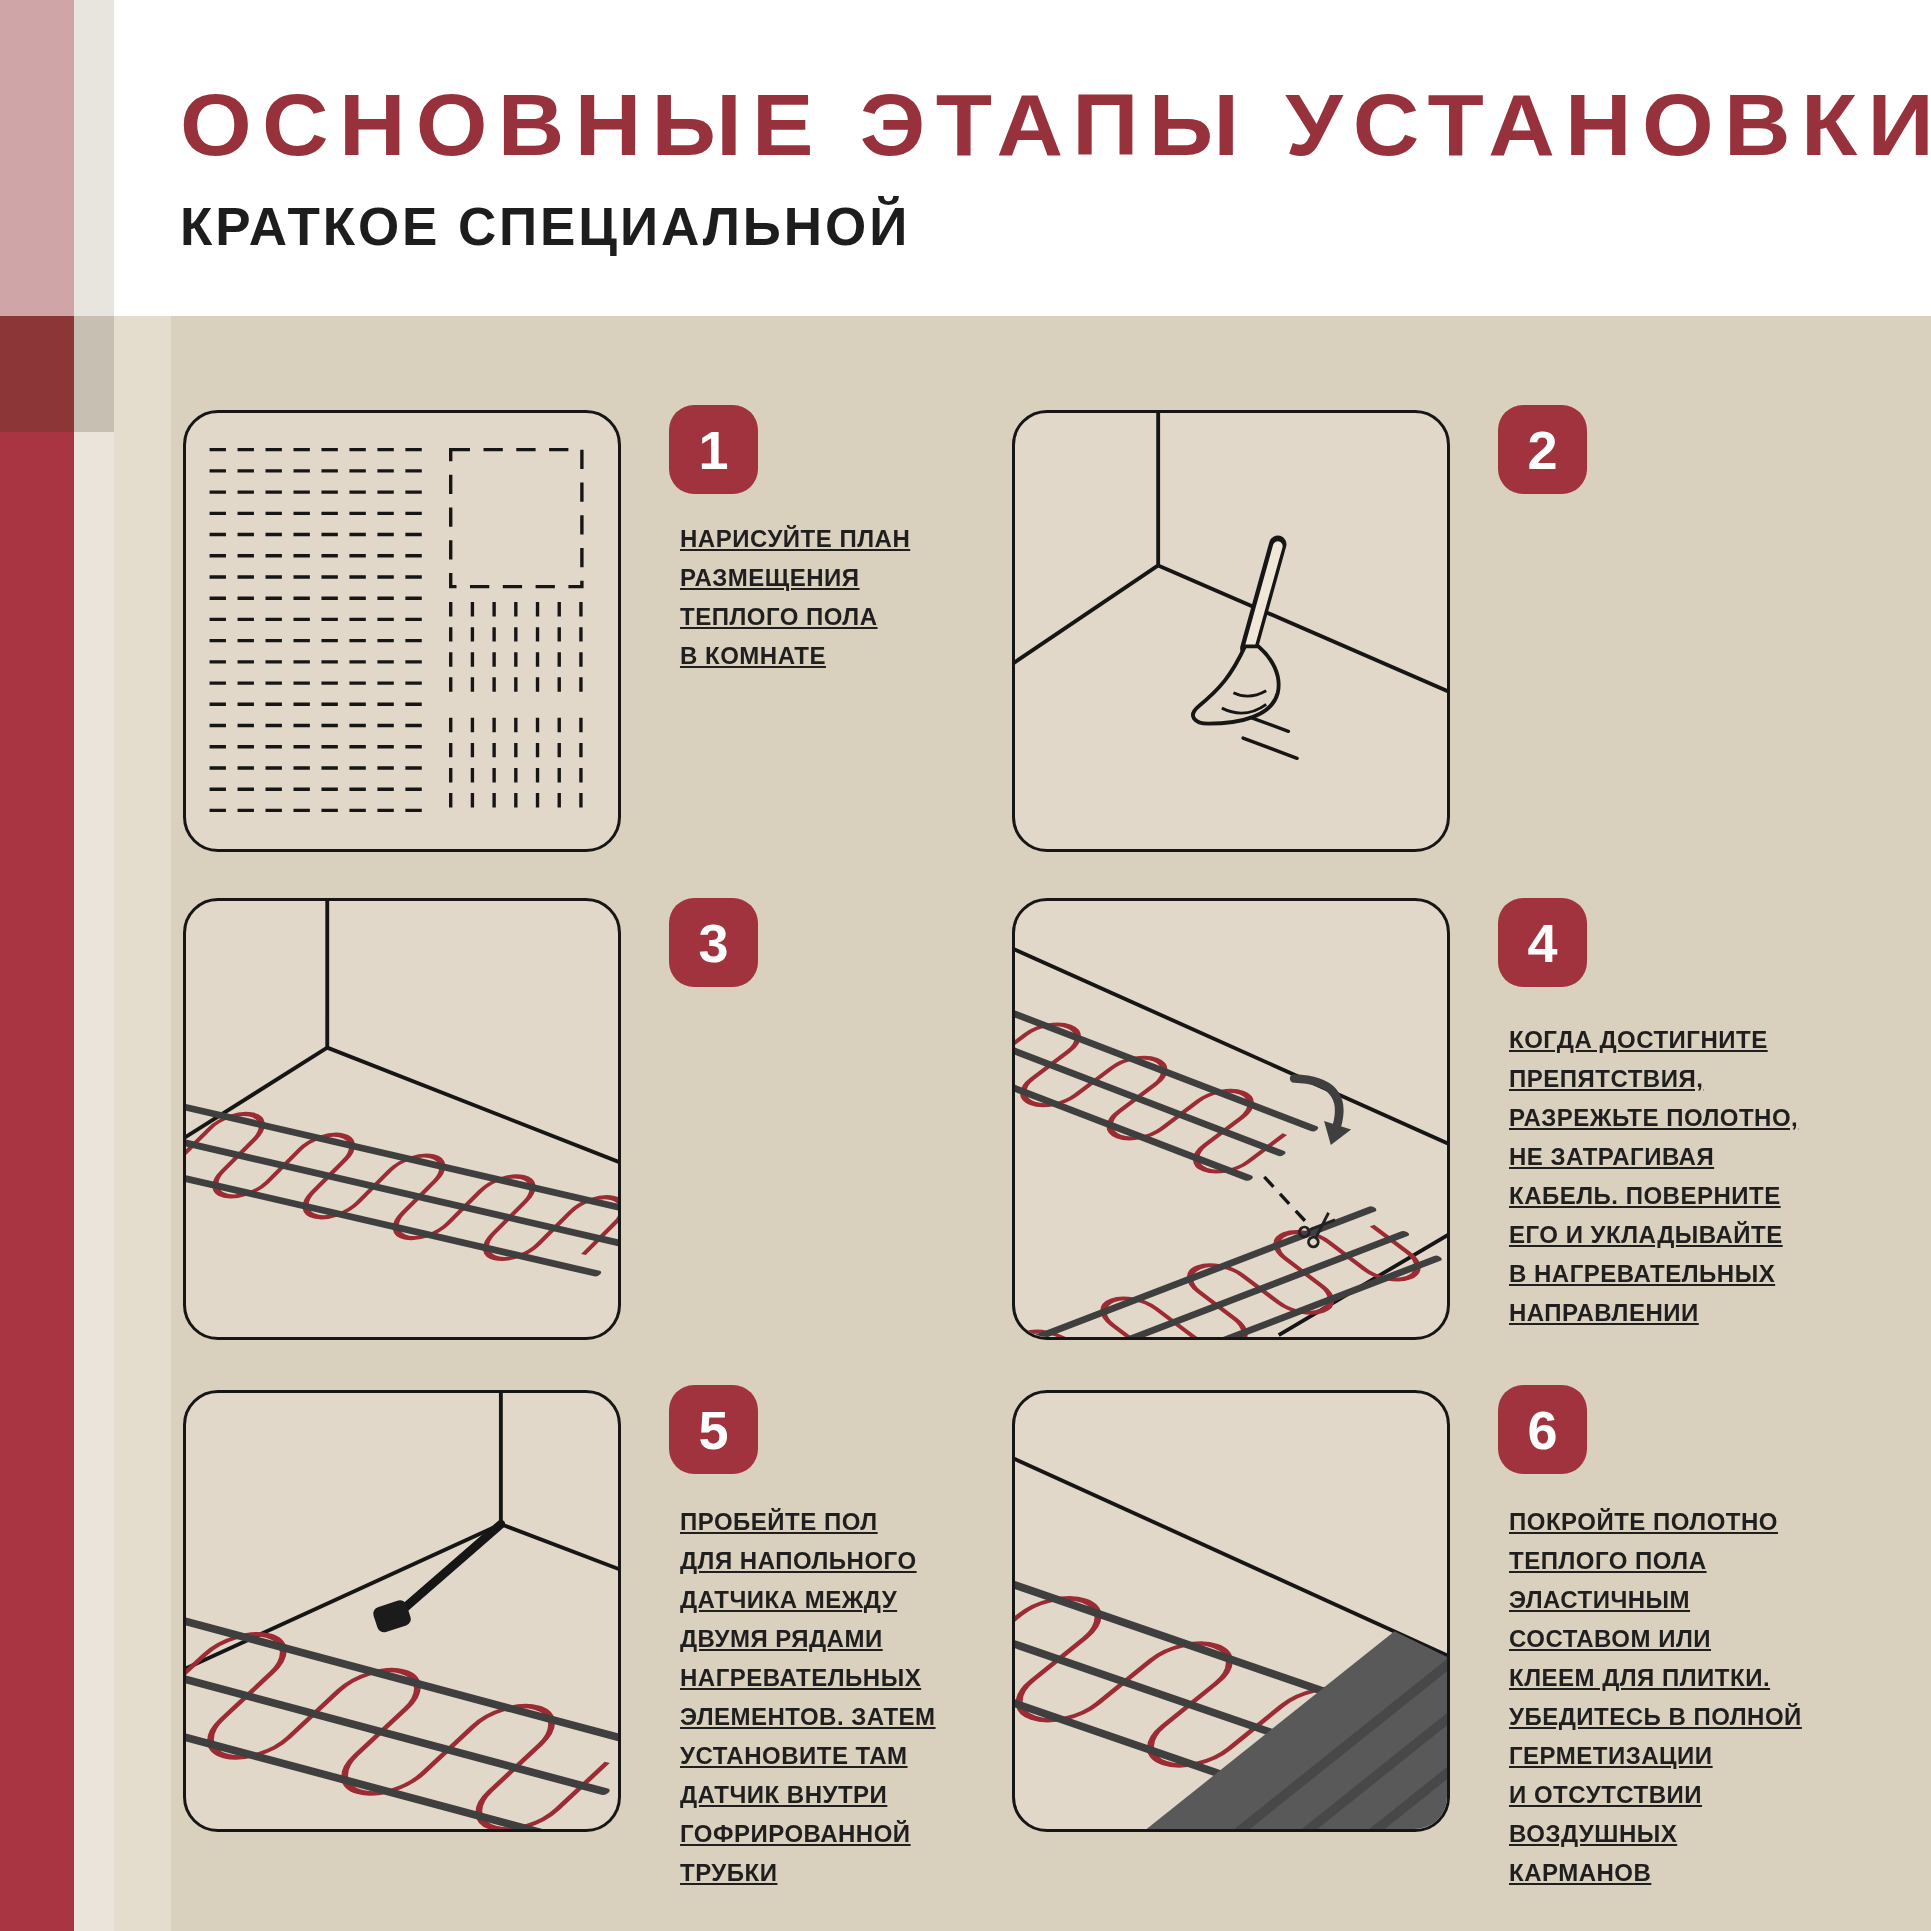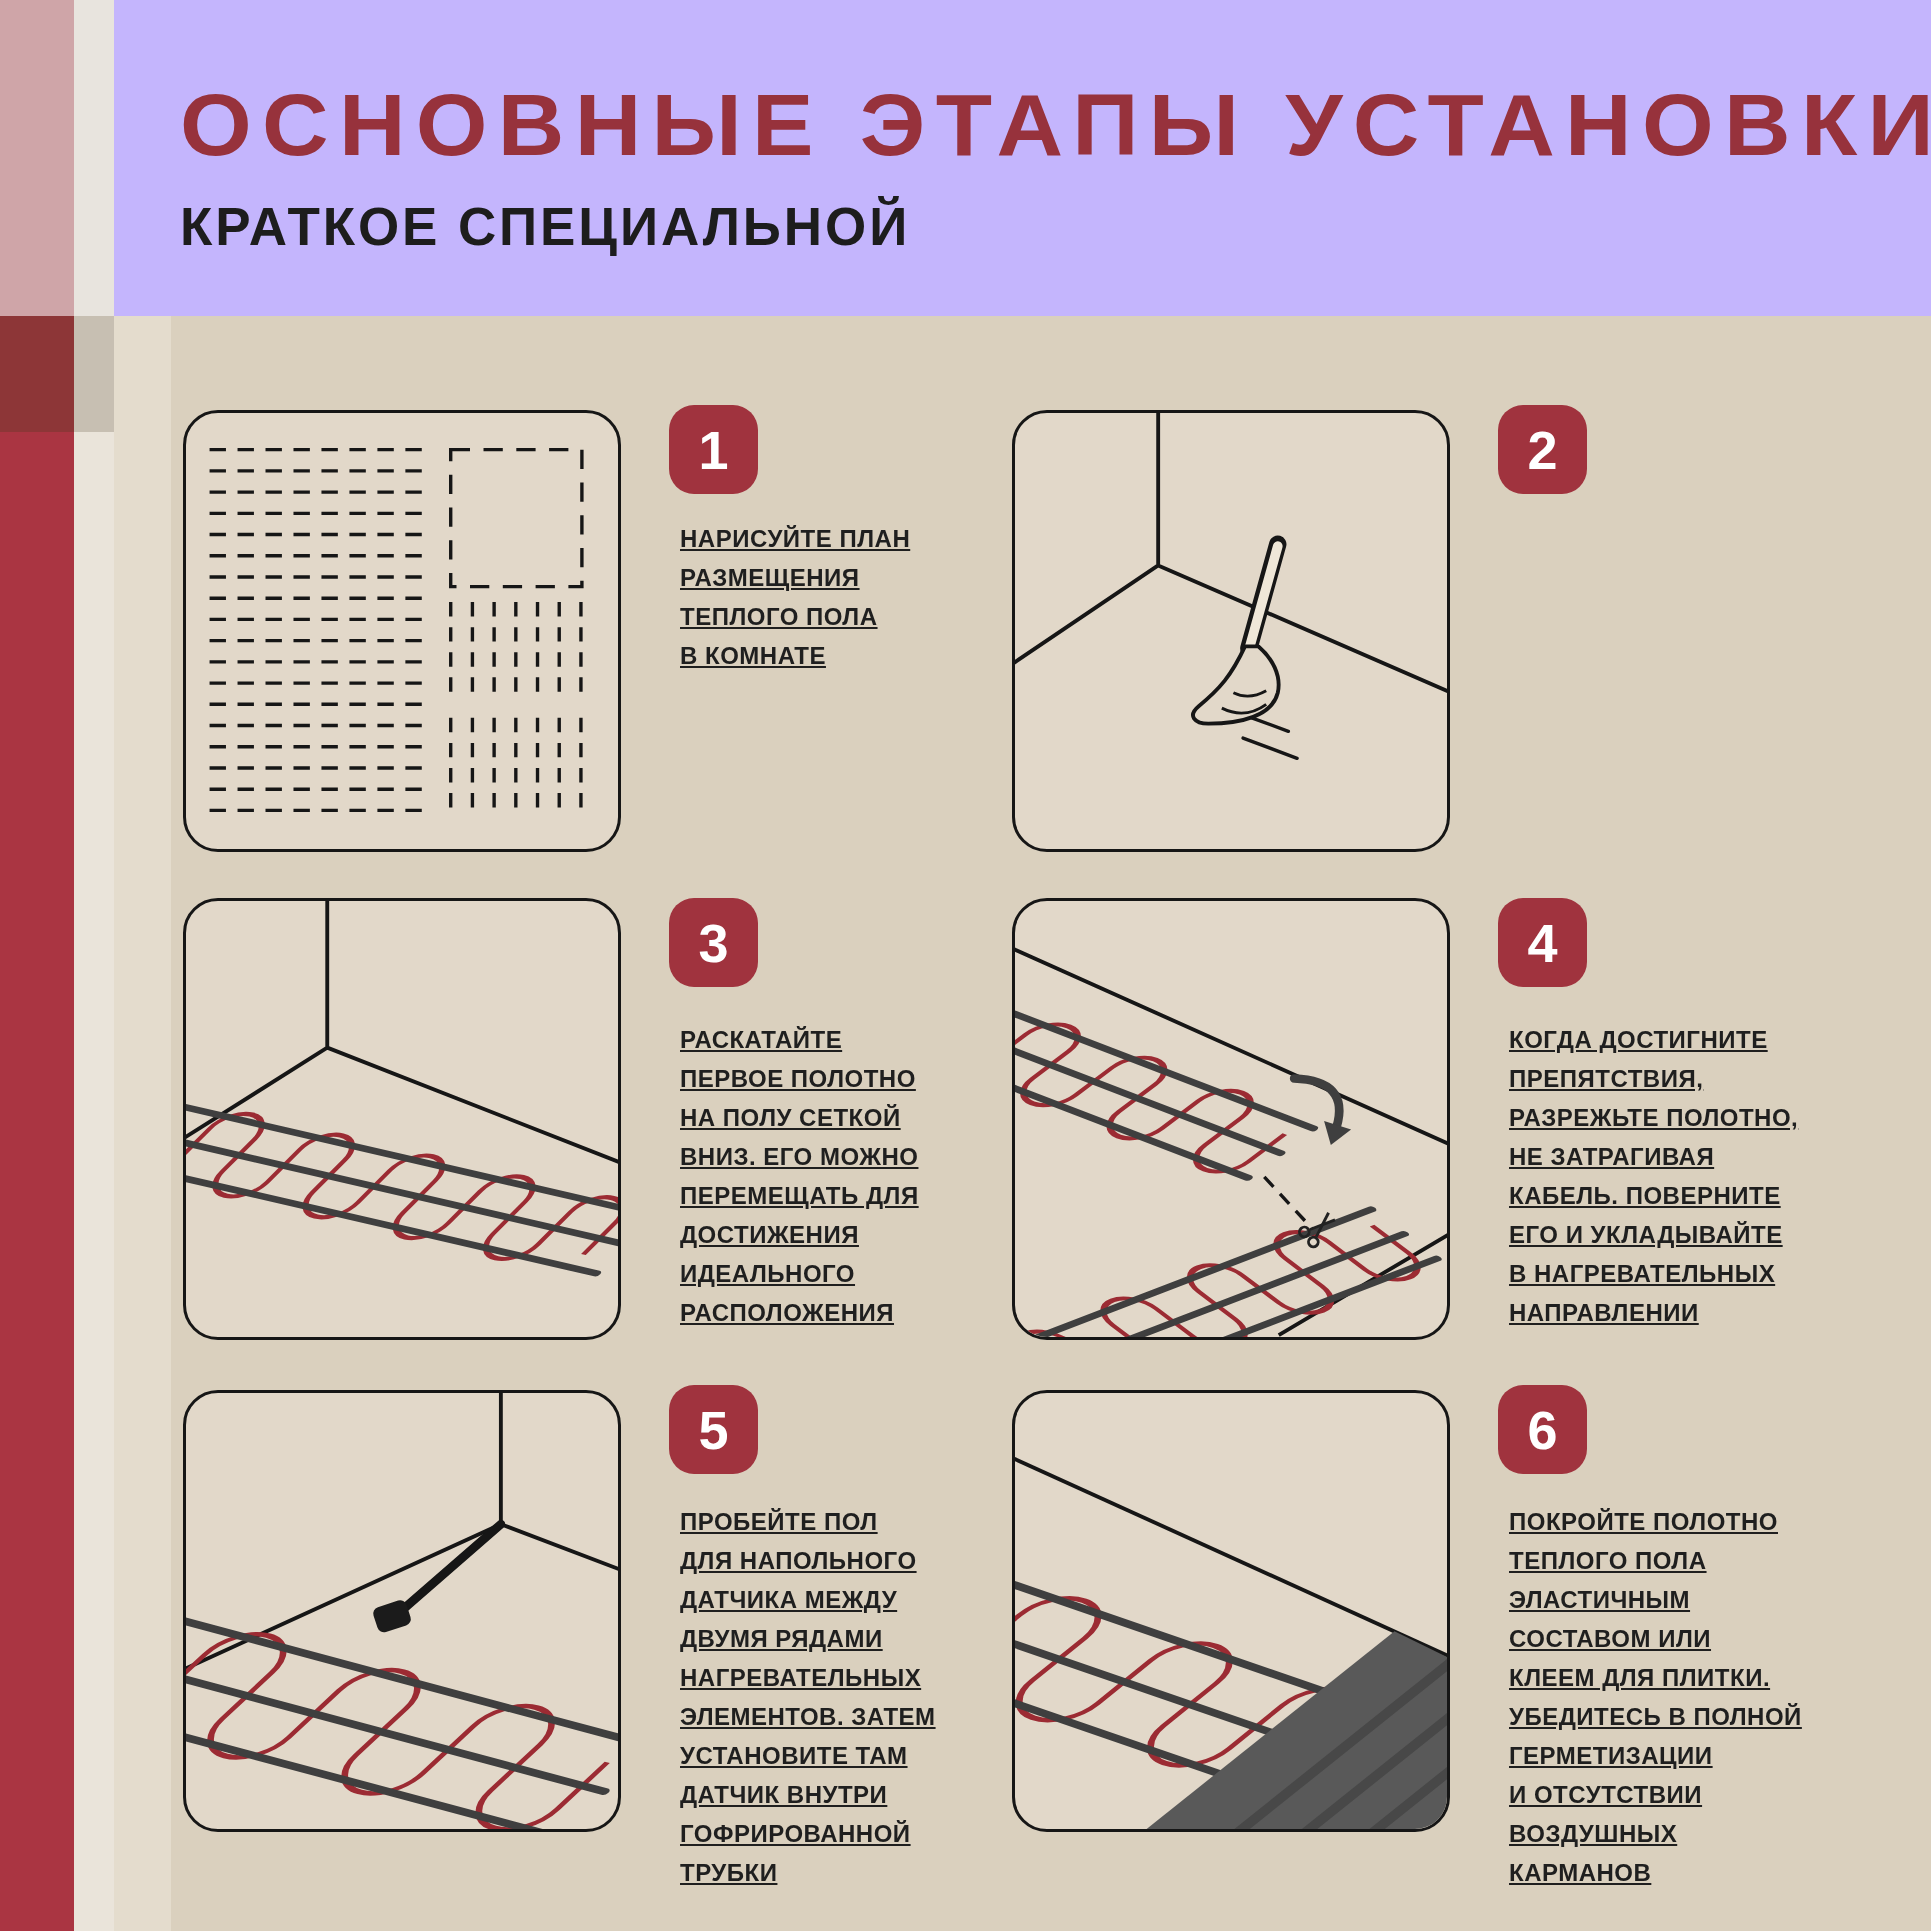--- a/index.html
+++ b/index.html
@@ -1,16 +1,16 @@
 <!DOCTYPE html>
 <html><head>
 <meta charset="utf-8">
 <style>
   html,body{margin:0;padding:0;background:#f2efe9;}
-  .stage{position:relative;width:1931px;height:1931px;background:#c4b5fd;
+  .stage{position:relative;width:1931px;height:1931px;background:#ffffff;
          font-family:"Liberation Sans",sans-serif;overflow:hidden;}
   .panel{position:absolute;left:0;top:316px;width:1931px;height:1615px;background:#dad0be;}
   .bar-pink{position:absolute;left:0;top:0;width:74px;height:316px;background:#cfa5a8;}
   .bar-darkred{position:absolute;left:0;top:316px;width:74px;height:116px;background:#8d3637;}
   .bar-red{position:absolute;left:0;top:432px;width:74px;height:1499px;background:#aa3542;}
   .strip-top{position:absolute;left:74px;top:0;width:40px;height:316px;background:#e8e4de;}
   .strip-mid{position:absolute;left:74px;top:316px;width:40px;height:116px;background:#c7bfb2;}
   .strip-low{position:absolute;left:74px;top:432px;width:40px;height:1499px;background:#eae4da;}
   .strip-wide{position:absolute;left:114px;top:316px;width:57px;height:1615px;background:#e4dccd;}
   .title{position:absolute;left:180px;top:75px;font-size:87px;font-weight:bold;color:#97323c;
@@ -134,28 +134,20 @@
             <line x1="-50" y1="32" x2="460" y2="32"></line>
               <line x1="-50" y1="68" x2="460" y2="68"></line>
             <line x1="-50" y1="104" x2="460" y2="104"></line>
           </g>
         </g>
       </svg>
     </div>
     <div class="badge">
       <span>3</span>
     </div>
-    <div class="text">РАСКАТАЙТЕ
-ПЕРВОЕ ПОЛОТНО
-НА ПОЛУ СЕТКОЙ
-ВНИЗ. ЕГО МОЖНО
-ПЕРЕМЕЩАТЬ ДЛЯ
-ДОСТИЖЕНИЯ
-ИДЕАЛЬНОГО
-РАСПОЛОЖЕНИЯ</div>
   </div>
 
   <div class="step s4">
     <div class="art">
       <svg width="432" height="436" viewBox="0 0 447 452">
         <path d="M-6,48 L452,253 M273,450 L452,344" fill="none" stroke="#161616" stroke-width="4"></path>
         <g transform="translate(-34,70) rotate(21) skewX(-32)">
           <path d="M0,88 l0,-40 a24,24 0 0 1 48,0 l0,40 a24,24 0 0 0 48,0 l0,-40 a24,24 0 0 1 48,0 l0,40 a24,24 0 0 0 48,0 l0,-40 a24,24 0 0 1 48,0 l0,40 a24,24 0 0 0 48,0 l0,-40 a24,24 0 0 1 48,0 l0,40 a24,24 0 0 0 48,0 l0,-40" fill="none" stroke="#9c2b33" stroke-width="5"></path>
           <g stroke="#3f3f3f" stroke-width="7" stroke-linecap="round">
             <line x1="-40" y1="32" x2="400" y2="32"></line>

